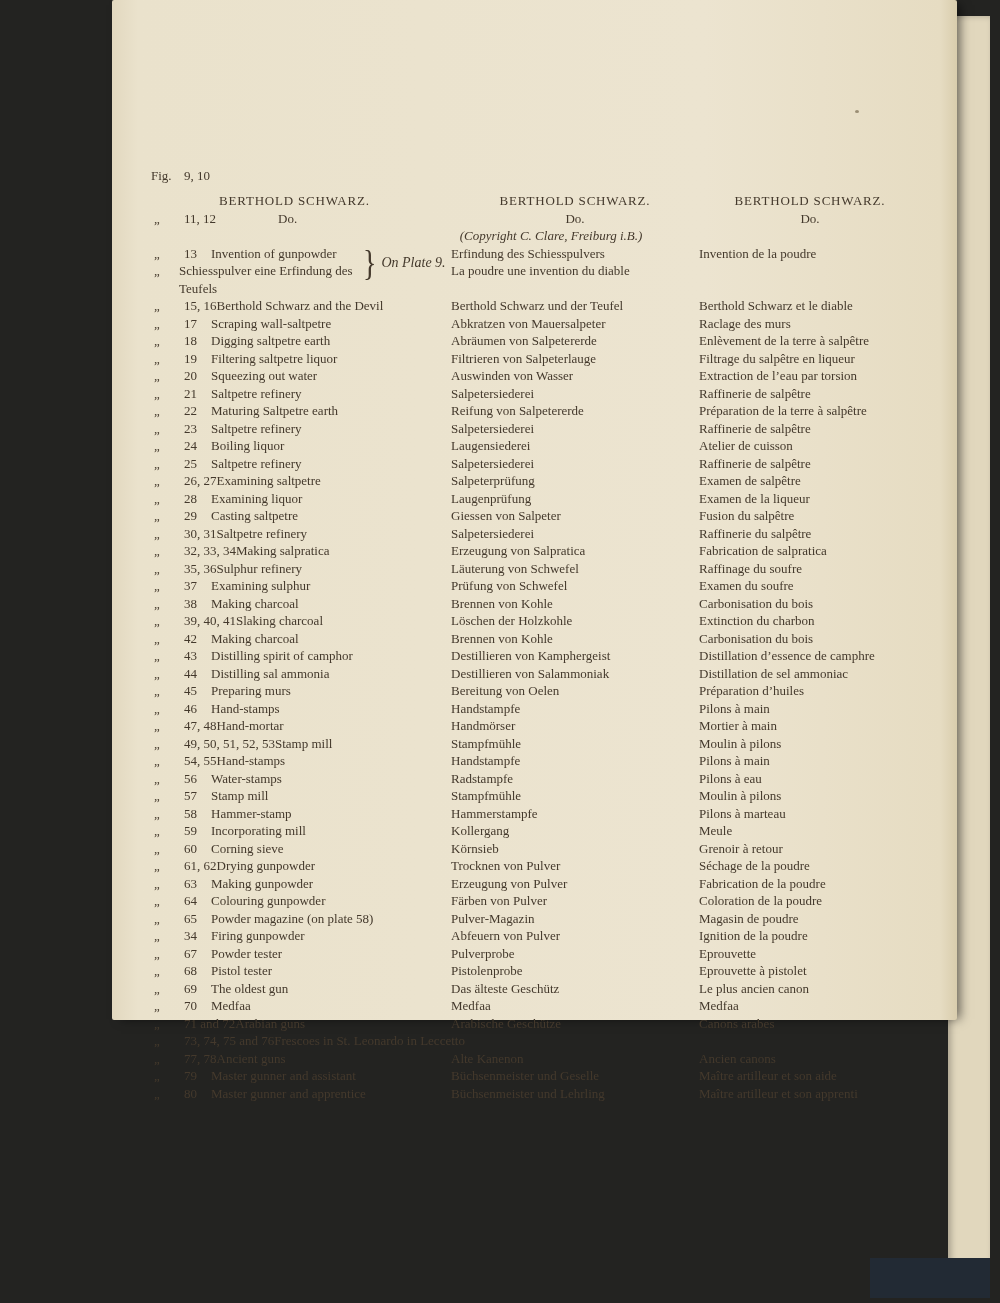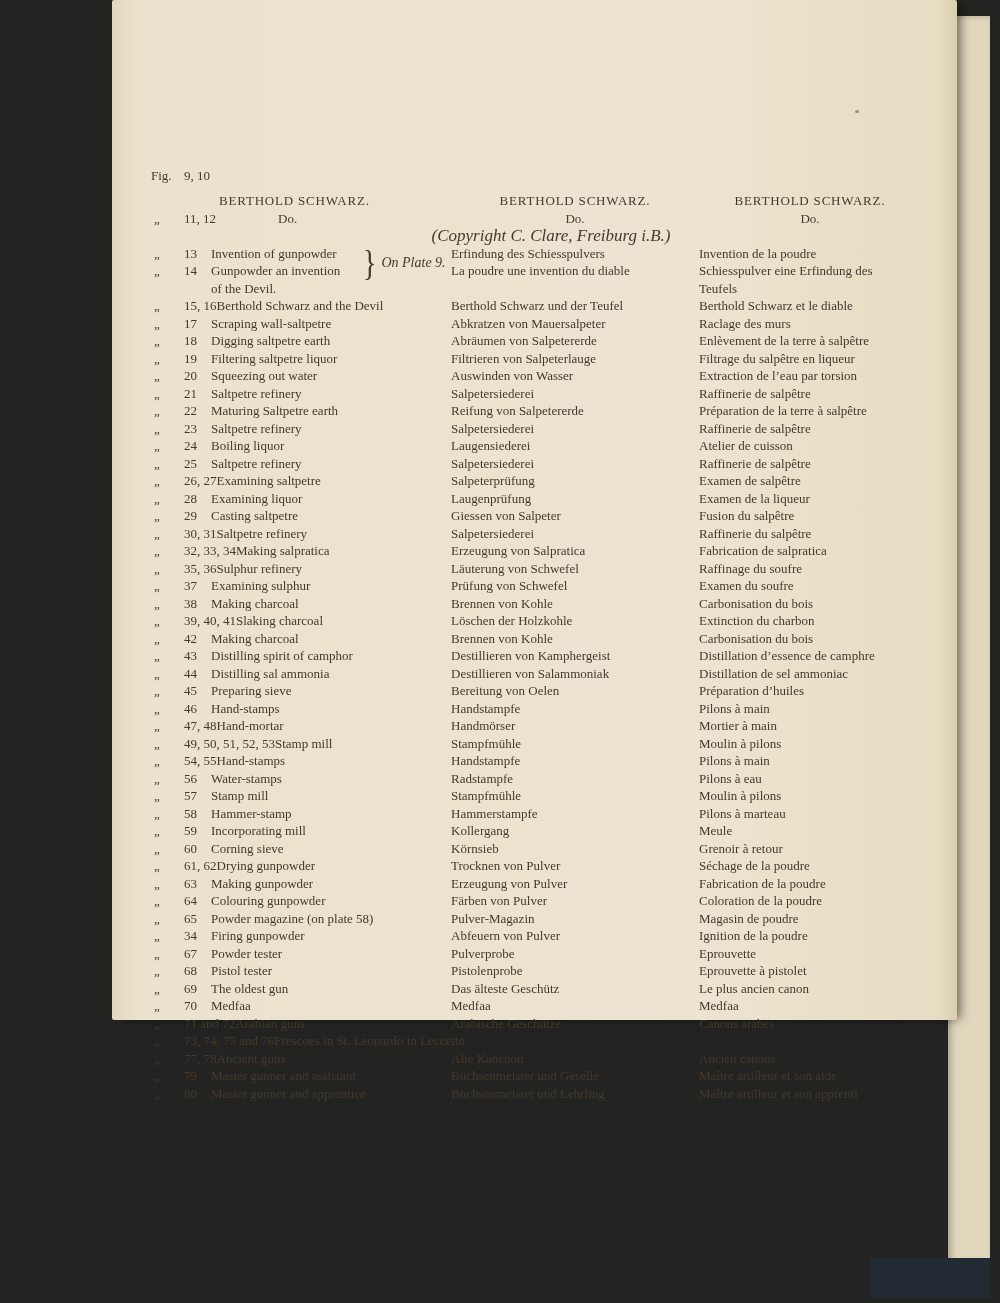--- a/index.html
+++ b/index.html
@@ -35,21 +35,21 @@
   }
   .cell { white-space:pre-line; }
   .cell.ditto { padding-left:3px; }
   .cell.en { display:flex; align-items:flex-start; }
   .num { display:inline-block; flex:none; min-width:32px; padding-left:5px; white-space:nowrap; }
   .en-text { flex:0 1 auto; }
   .title { letter-spacing:0.8px;margin-top:25px; }
   .center { text-align:center; }
   .hdr-title-en { margin-left:8px; }
   .do-en { margin-left:62px; }
-  .copyright { font-style:italic; font-size:17px; transform:translateX(-24px); }
+  .copyright { font-style:italic; font-size:13px; transform:translateX(-24px); }
   .row-span .cell.en { grid-column:2 / 5; }
   .plate-note {
     position:absolute; left:212px; top:0; height:36px;
     display:flex; align-items:center; pointer-events:none;
   }
   .brace { font-size:28px; line-height:36px; transform:scaleY(1.3); font-weight:300; }
   .plate-note-text { font-style:italic; margin-left:5px; font-size:14px; }
 </style>
 </head>
 <body>
@@ -96,25 +96,23 @@
             <span class="cell en"><span class="num">13</span><span class="en-text">Invention of gunpowder</span></span>
             <span class="cell de">Erfindung des Schiesspulvers</span>
             <span class="cell fr">Invention de la poudre</span>
             <span class="plate-note">
               <span class="brace">}</span>
               <span class="plate-note-text">On Plate 9.</span>
             </span>
           </div>
           <div class="row">
             <span class="cell ditto">„</span>
-            <span class="cell en"><span class="num">14</span><span class="en-text">Gunpowder an invention
-of the Devil.</span></span>
-            <span class="cell fr">La poudre une invention du diable</span>
             <span class="cell de">Schiesspulver eine Erfindung des
 Teufels</span>
+            <span class="cell fr">La poudre une invention du diable</span>
           </div>
           <div class="row">
             <span class="cell ditto">„</span>
             <span class="cell en"><span class="num">15, 16</span><span class="en-text">Berthold Schwarz and the Devil</span></span>
             <span class="cell de">Berthold Schwarz und der Teufel</span>
             <span class="cell fr">Berthold Schwarz et le diable</span>
           </div>
           <div class="row">
             <span class="cell ditto">„</span>
             <span class="cell en"><span class="num">17</span><span class="en-text">Scraping wall-saltpetre</span></span>
@@ -236,21 +234,21 @@
             <span class="cell fr">Distillation d’essence de camphre</span>
           </div>
           <div class="row">
             <span class="cell ditto">„</span>
             <span class="cell en"><span class="num">44</span><span class="en-text">Distilling sal ammonia</span></span>
             <span class="cell de">Destillieren von Salammoniak</span>
             <span class="cell fr">Distillation de sel ammoniac</span>
           </div>
           <div class="row">
             <span class="cell ditto">„</span>
-            <span class="cell en"><span class="num">45</span><span class="en-text">Preparing sieve</span></span>
+            <span class="cell en"><span class="num">45</span><span class="en-text">Preparing murs</span></span>
             <span class="cell de">Bereitung von Oelen</span>
             <span class="cell fr">Préparation d’huiles</span>
           </div>
           <div class="row">
             <span class="cell ditto">„</span>
             <span class="cell en"><span class="num">46</span><span class="en-text">Hand-stamps</span></span>
             <span class="cell de">Handstampfe</span>
             <span class="cell fr">Pilons à main</span>
           </div>
           <div class="row">

